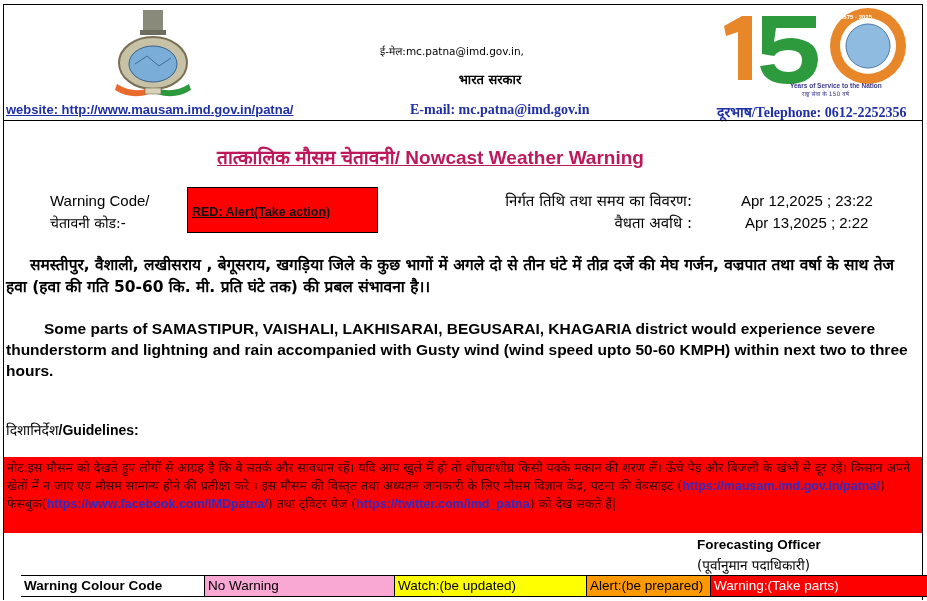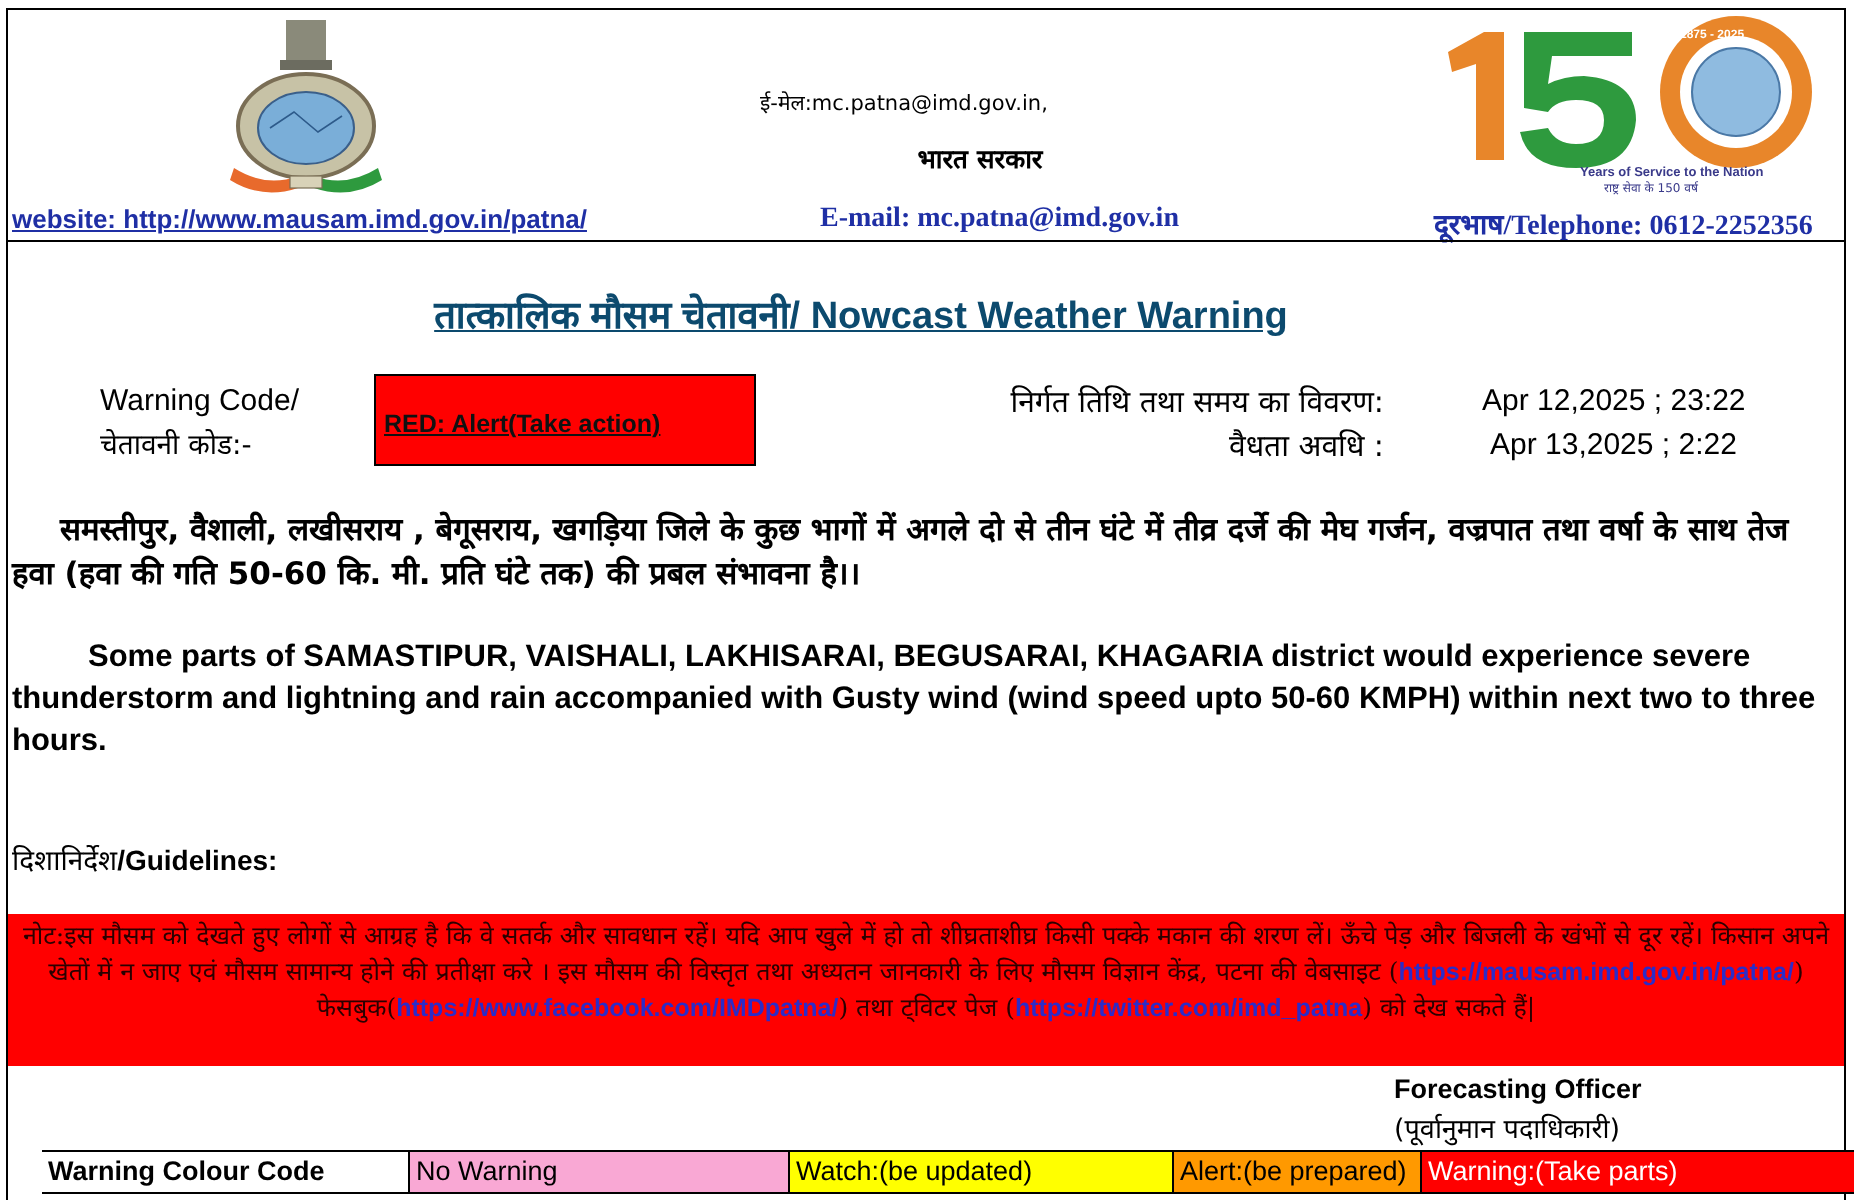--- a/index.html
+++ b/index.html
@@ -10,36 +10,36 @@
   .hdr-rule { position: absolute; left: 3px; top: 120px; width: 920px; height: 1px; background: #000; }
   .emblem { position: absolute; left: 103px; top: 8px; width: 100px; height: 92px; }
   .gov { position: absolute; left: 300px; top: 30px; width: 380px; text-align: center; font-family: "DejaVu Sans", sans-serif; font-size: 13px; font-weight: bold; margin-top: 40px; }
   .gov-mail { position: absolute; left: 380px; top: 44px; font-family: "DejaVu Sans", sans-serif; font-size: 10.5px; }
   .website { position: absolute; left: 6px; top: 102px; font-family: "Liberation Sans", sans-serif; font-size: 13px; font-weight: bold; color: #1f2fa5; text-decoration: underline; }
   .email { position: absolute; left: 410px; top: 102px; font-family: "Liberation Serif", serif; font-size: 14px; font-weight: bold; color: #1f2fa5; }
   .phone { position: absolute; left: 717px; top: 102px; font-family: "Liberation Serif", serif; font-size: 14px; font-weight: bold; color: #1f2fa5; }
   .logo150 { position: absolute; left: 720px; top: 6px; width: 195px; height: 92px; }
 
   
-  .title { position: absolute; left: 0; top: 144px; width: 861px; text-align: center; font-size: 19px; font-weight: bold; color: #0c4a6e; text-decoration: underline; }
+  .title { position: absolute; left: 0; top: 144px; width: 861px; text-align: center; font-size: 19px; font-weight: bold; color: #be185d; text-decoration: underline; }
 
   .code-lbl { position: absolute; left: 6px; top: 190px; font-size: 15px; line-height: 22px; margin-left: 44px; }
   .code-box { position: absolute; left: 187px; top: 187px; width: 191px; height: 46px; background: #ff0000; border: 1px solid #000; box-sizing: border-box; }
   .code-box span { position: absolute; left: 4px; top: 17px; font-size: 12.5px; font-weight: bold; text-decoration: underline; color: #111; }
   .issue-lbl { position: absolute; right: 235px; top: 190px; font-size: 15px; line-height: 22px; text-align: right; font-family: "DejaVu Sans", sans-serif; }
   .issue-val { position: absolute; left: 741px; top: 190px; font-size: 15px; line-height: 22px; }
   .issue-val div:nth-child(2) { padding-left: 4px; }
 
   .hindi-para { position: absolute; left: 6px; top: 254px; width: 912px; font-family: "DejaVu Sans", sans-serif; font-size: 15.5px; font-weight: bold; line-height: 22px; text-indent: 24px; }
   .eng-para { position: absolute; left: 6px; top: 318px; width: 912px; font-size: 15.5px; font-weight: bold; line-height: 21px; text-indent: 38px; }
 
   .guide { position: absolute; left: 6px; top: 420px; font-size: 14px; font-weight: bold; }
   .guide .hi { font-weight: normal; font-family: "DejaVu Sans", sans-serif; }
 
-  .note { position: absolute; left: 4px; top: 457px; width: 918px; height: 76px; background: #ff0000; box-sizing: border-box; padding: 2px 3px; font-family: "DejaVu Serif", serif; font-size: 12.5px; line-height: 18px; color: #2a0000; text-align: center; }
+  .note { position: absolute; left: 4px; top: 457px; width: 918px; height: 76px; background: #ff0000; box-sizing: border-box; padding: 2px 3px; font-family: "DejaVu Serif", serif; font-size: 12.5px; line-height: 18px; color: #2a0000; }
   .note a { color: #2c2cc8; font-family: "Liberation Sans", sans-serif; font-weight: bold; text-decoration: none; }
 
   .officer { position: absolute; left: 697px; top: 534px; font-size: 13.5px; font-weight: bold; line-height: 21px; }
   .officer .hi { font-weight: normal; font-family: "DejaVu Sans", sans-serif; }
 
   .legend { position: absolute; left: 21px; top: 575px; width: 920px; height: 22px; display: flex; border-top: 1px solid #000; border-bottom: 1px solid #000; box-sizing: border-box; }
   .legend div { height: 100%; box-sizing: border-box; font-size: 13.5px; line-height: 20px; padding-left: 3px; border-right: 1px solid #000; white-space: nowrap; overflow: hidden; }
   .legend .lg0 { width: 184px; font-weight: bold; background: #fff; }
   .legend .lg1 { width: 190px; background: #f9a8d4; }
   .legend .lg2 { width: 192px; background: #ffff00; }

